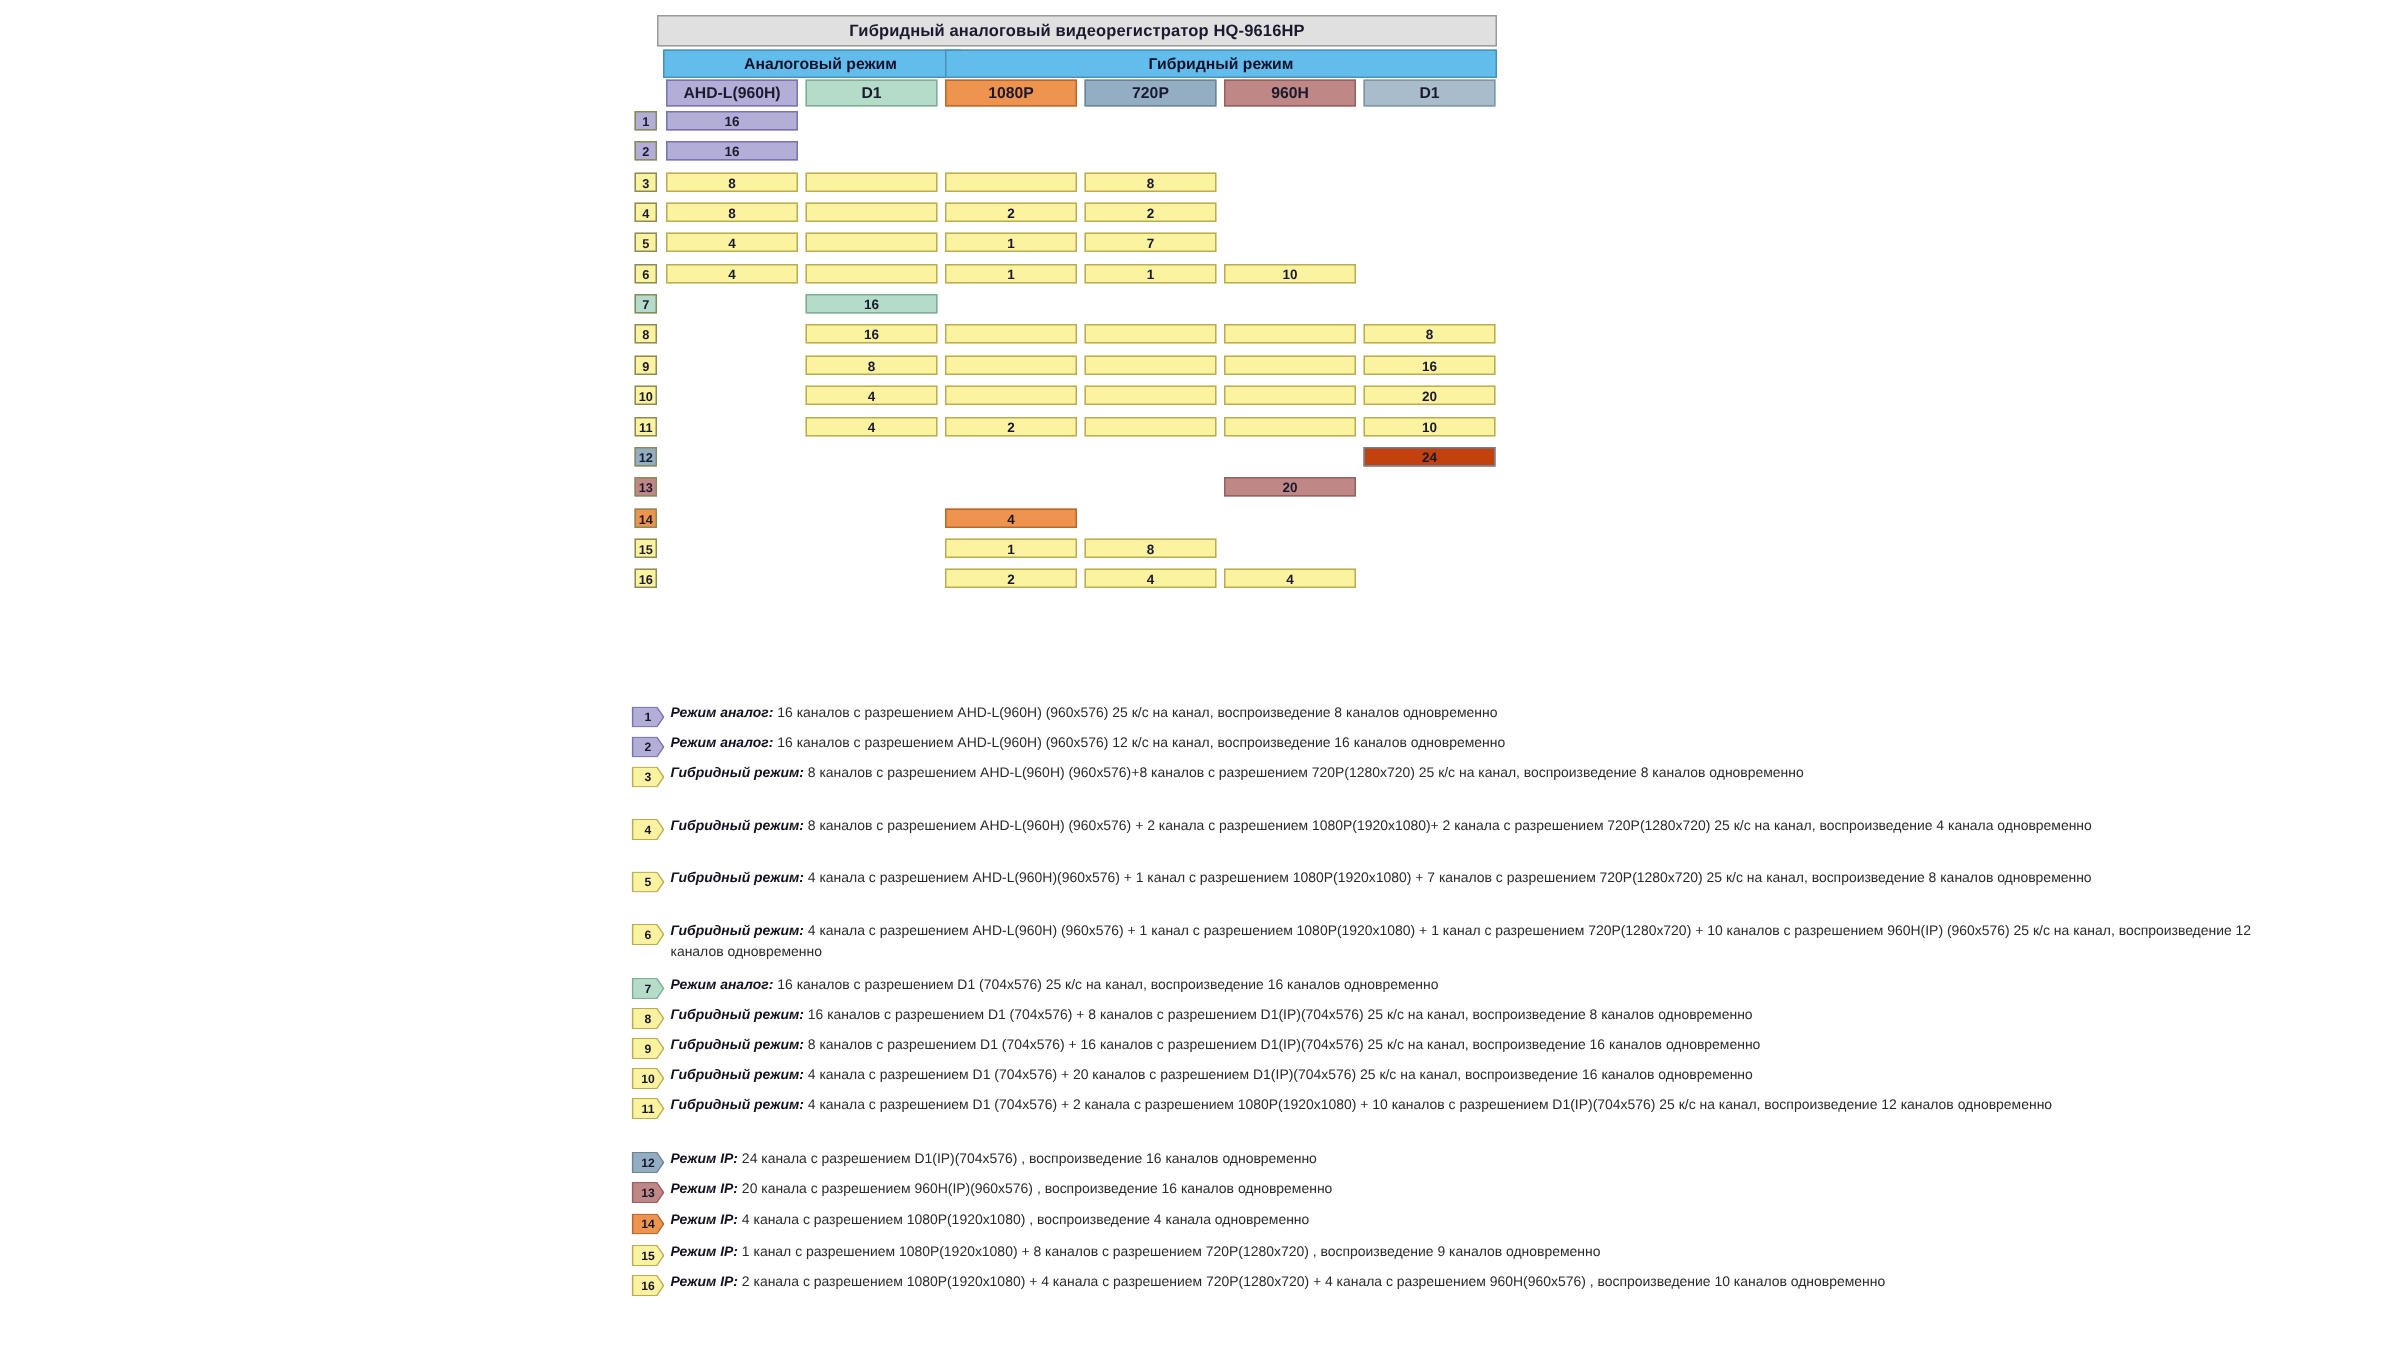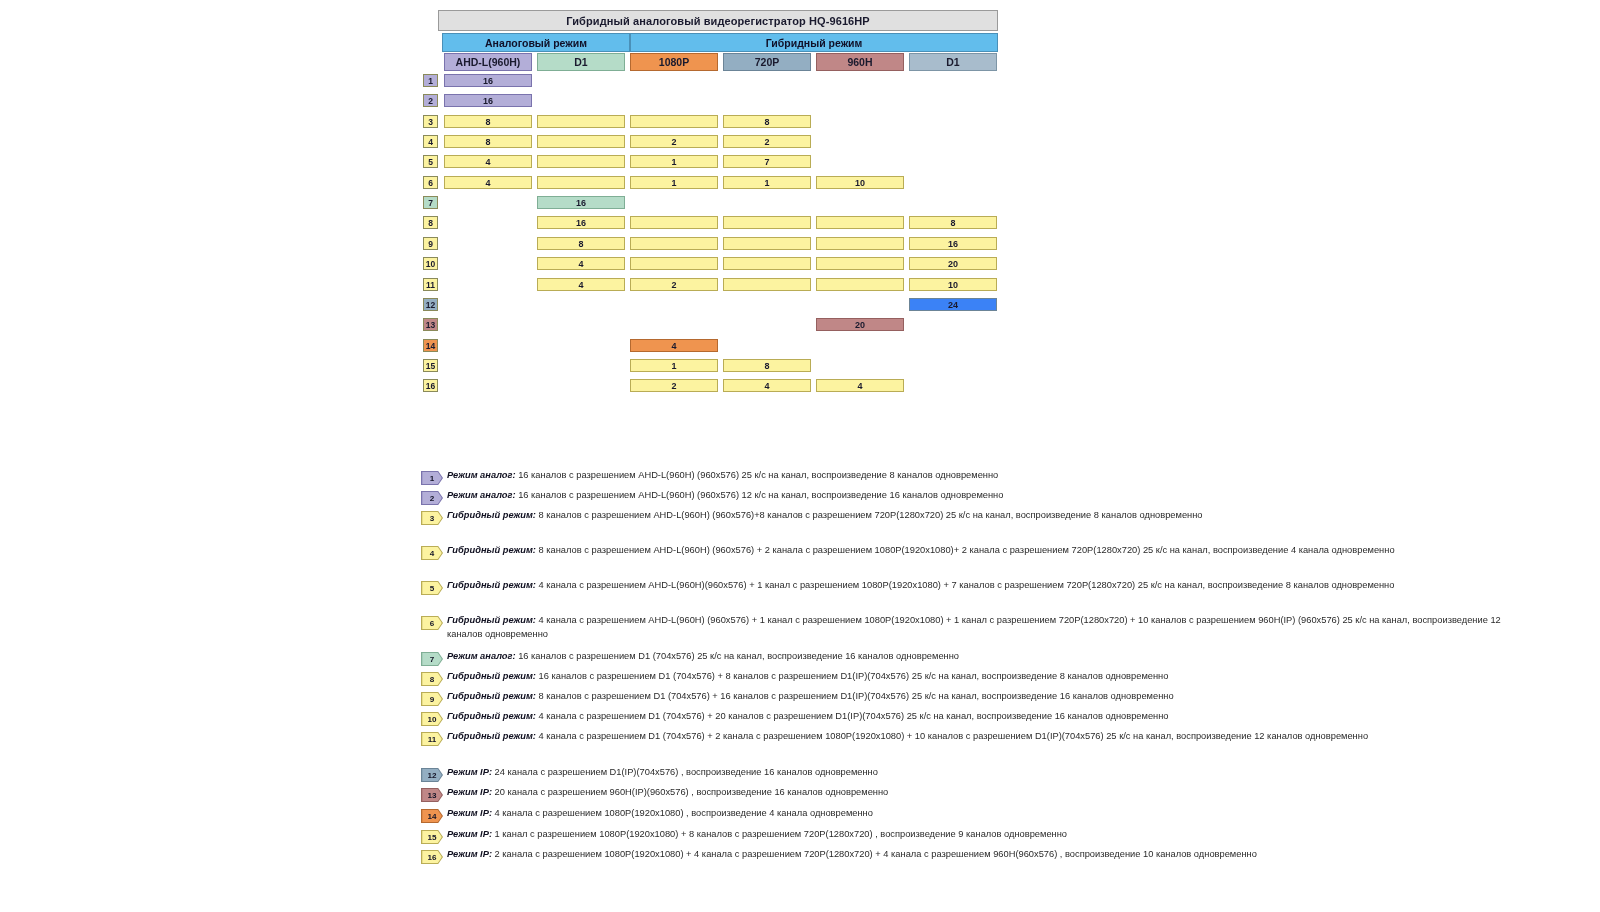--- a/index.html
+++ b/index.html
@@ -21,21 +21,21 @@
     display: flex; align-items: center; justify-content: center;
     letter-spacing: .1px;
   }
 
   .mode-bar {
     position: absolute; height: 17px;
     background: #62bdec; border: 1px solid #4a90b8;
     font-size: 10.5px; font-weight: bold; color: #101028;
     display: flex; align-items: center; justify-content: center;
   }
-  .mode-analog  { left: 442px; top: 33px; width: 186px; }
+  .mode-analog  { left: 442px; top: 33px; width: 186px; padding-left: 11px; }
   .mode-digital { left: 630px; top: 33px; width: 366px; }
 
   .hdr {
     position: absolute; top: 53px; height: 16px;
     border: 1px solid #888; font-size: 10.5px; font-weight: bold;
     color: #1a1a2e; display: flex; align-items: center; justify-content: center;
   }
   .hdr-ahd   { left: 444px; width: 86px; background: #b3aed8; border-color: #7a73ad; }
   .hdr-d1a   { left: 537px; width: 86px; background: #b5dcc8; border-color: #7fae95; }
   .hdr-1080  { left: 630px; width: 86px; background: #ef944f; border-color: #b5692f; }
@@ -149,21 +149,21 @@
         <div class="cell c3" style="top: 257px; background: rgb(252, 243, 160); border-color: rgb(185, 172, 85);"></div>
         <div class="cell c4" style="top: 257px; background: rgb(252, 243, 160); border-color: rgb(185, 172, 85);"></div>
         <div class="cell c5" style="top: 257px; background: rgb(252, 243, 160); border-color: rgb(185, 172, 85);">20</div>
         <div class="rownum" style="top: 278px; background: rgb(252, 243, 160);">11</div>
         <div class="cell c1" style="top: 278px; background: rgb(252, 243, 160); border-color: rgb(185, 172, 85);">4</div>
         <div class="cell c2" style="top: 278px; background: rgb(252, 243, 160); border-color: rgb(185, 172, 85);">2</div>
         <div class="cell c3" style="top: 278px; background: rgb(252, 243, 160); border-color: rgb(185, 172, 85);"></div>
         <div class="cell c4" style="top: 278px; background: rgb(252, 243, 160); border-color: rgb(185, 172, 85);"></div>
         <div class="cell c5" style="top: 278px; background: rgb(252, 243, 160); border-color: rgb(185, 172, 85);">10</div>
         <div class="rownum" style="top: 298px; background: rgb(147, 174, 194);">12</div>
-        <div class="cell c5" style="top: 298px; background: #3b82f6; border-color: rgb(107, 132, 151);">24</div>
+        <div class="cell c5" style="top: 298px; background: #c2410c; border-color: rgb(107, 132, 151);">24</div>
         <div class="rownum" style="top: 318px; background: rgb(192, 135, 135);">13</div>
         <div class="cell c4" style="top: 318px; background: rgb(192, 135, 135); border-color: rgb(149, 96, 95);">20</div>
         <div class="rownum" style="top: 339px; background: rgb(239, 148, 79);">14</div>
         <div class="cell c2" style="top: 339px; background: rgb(239, 148, 79); border-color: rgb(181, 105, 47);">4</div>
         <div class="rownum" style="top: 359px; background: rgb(252, 243, 160);">15</div>
         <div class="cell c2" style="top: 359px; background: rgb(252, 243, 160); border-color: rgb(185, 172, 85);">1</div>
         <div class="cell c3" style="top: 359px; background: rgb(252, 243, 160); border-color: rgb(185, 172, 85);">8</div>
         <div class="rownum" style="top: 379px; background: rgb(252, 243, 160);">16</div>
         <div class="cell c2" style="top: 379px; background: rgb(252, 243, 160); border-color: rgb(185, 172, 85);">2</div>
         <div class="cell c3" style="top: 379px; background: rgb(252, 243, 160); border-color: rgb(185, 172, 85);">4</div>

